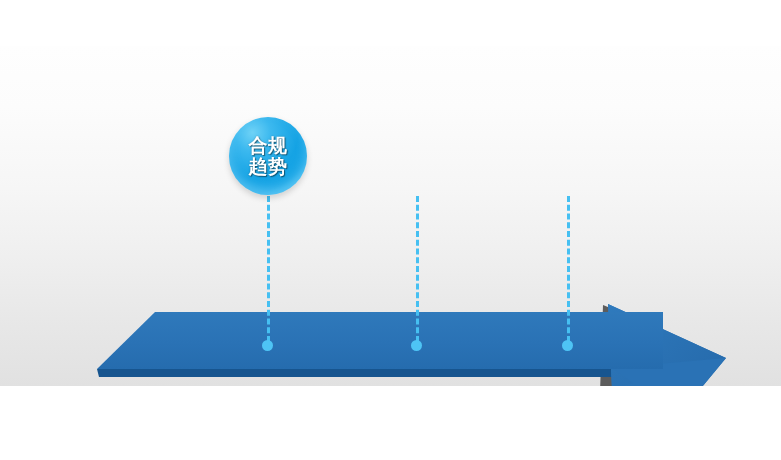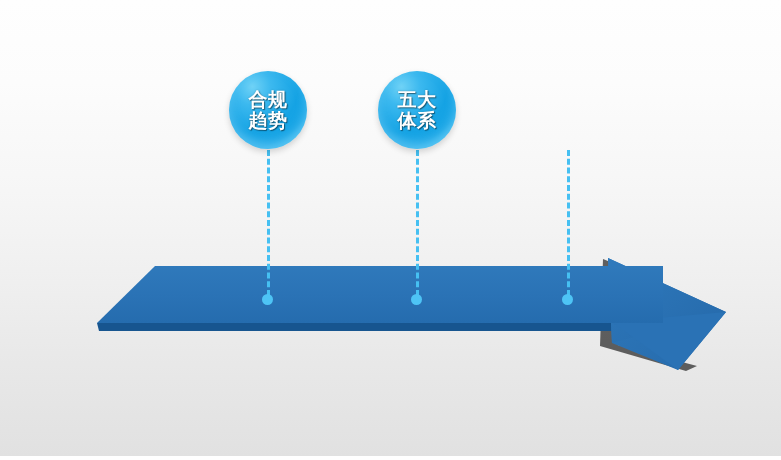--- a/index.html
+++ b/index.html
@@ -9,29 +9,30 @@
   body {
     width: 781px;
     height: 460px;
     overflow: hidden;
     font-family: "Liberation Sans", sans-serif;
   }
 
   #stage {
     position: relative;
     width: 781px;
-    height: 456px;
+    height: 340px;
     background: linear-gradient(180deg,
         #fefefe 0%,
         #fcfcfc 18%,
         #f6f6f6 42%,
         #efefef 62%,
         #e8e8e8 80%,
         #e1e1e1 100%);
     overflow: hidden;
+    margin-top: 46px;
   }
 
   
   .arrow-wrap {
     position: absolute;
     left: 0;
     top: 0;
     width: 781px;
     height: 460px;
     pointer-events: none;
@@ -144,20 +145,16 @@
   <div class="connector-dot" style="left:411px; top:294px;"></div>
 
   <div class="connector" style="left:567px; top:150px; height:146px;"></div>
   <div class="connector-dot" style="left:562px; top:294px;"></div>
 
   <div class="node" style="left:229px; top:71px;">
     <span class="node-line">合规</span>
     <span class="node-line">趋势</span>
   </div>
 
-  <div class="node" style="left:378px; top:71px;">
-    <span class="node-line">五大</span>
-    <span class="node-line">体系</span>
-  </div>
 
 
 
 </div>
 
 </body></html>

